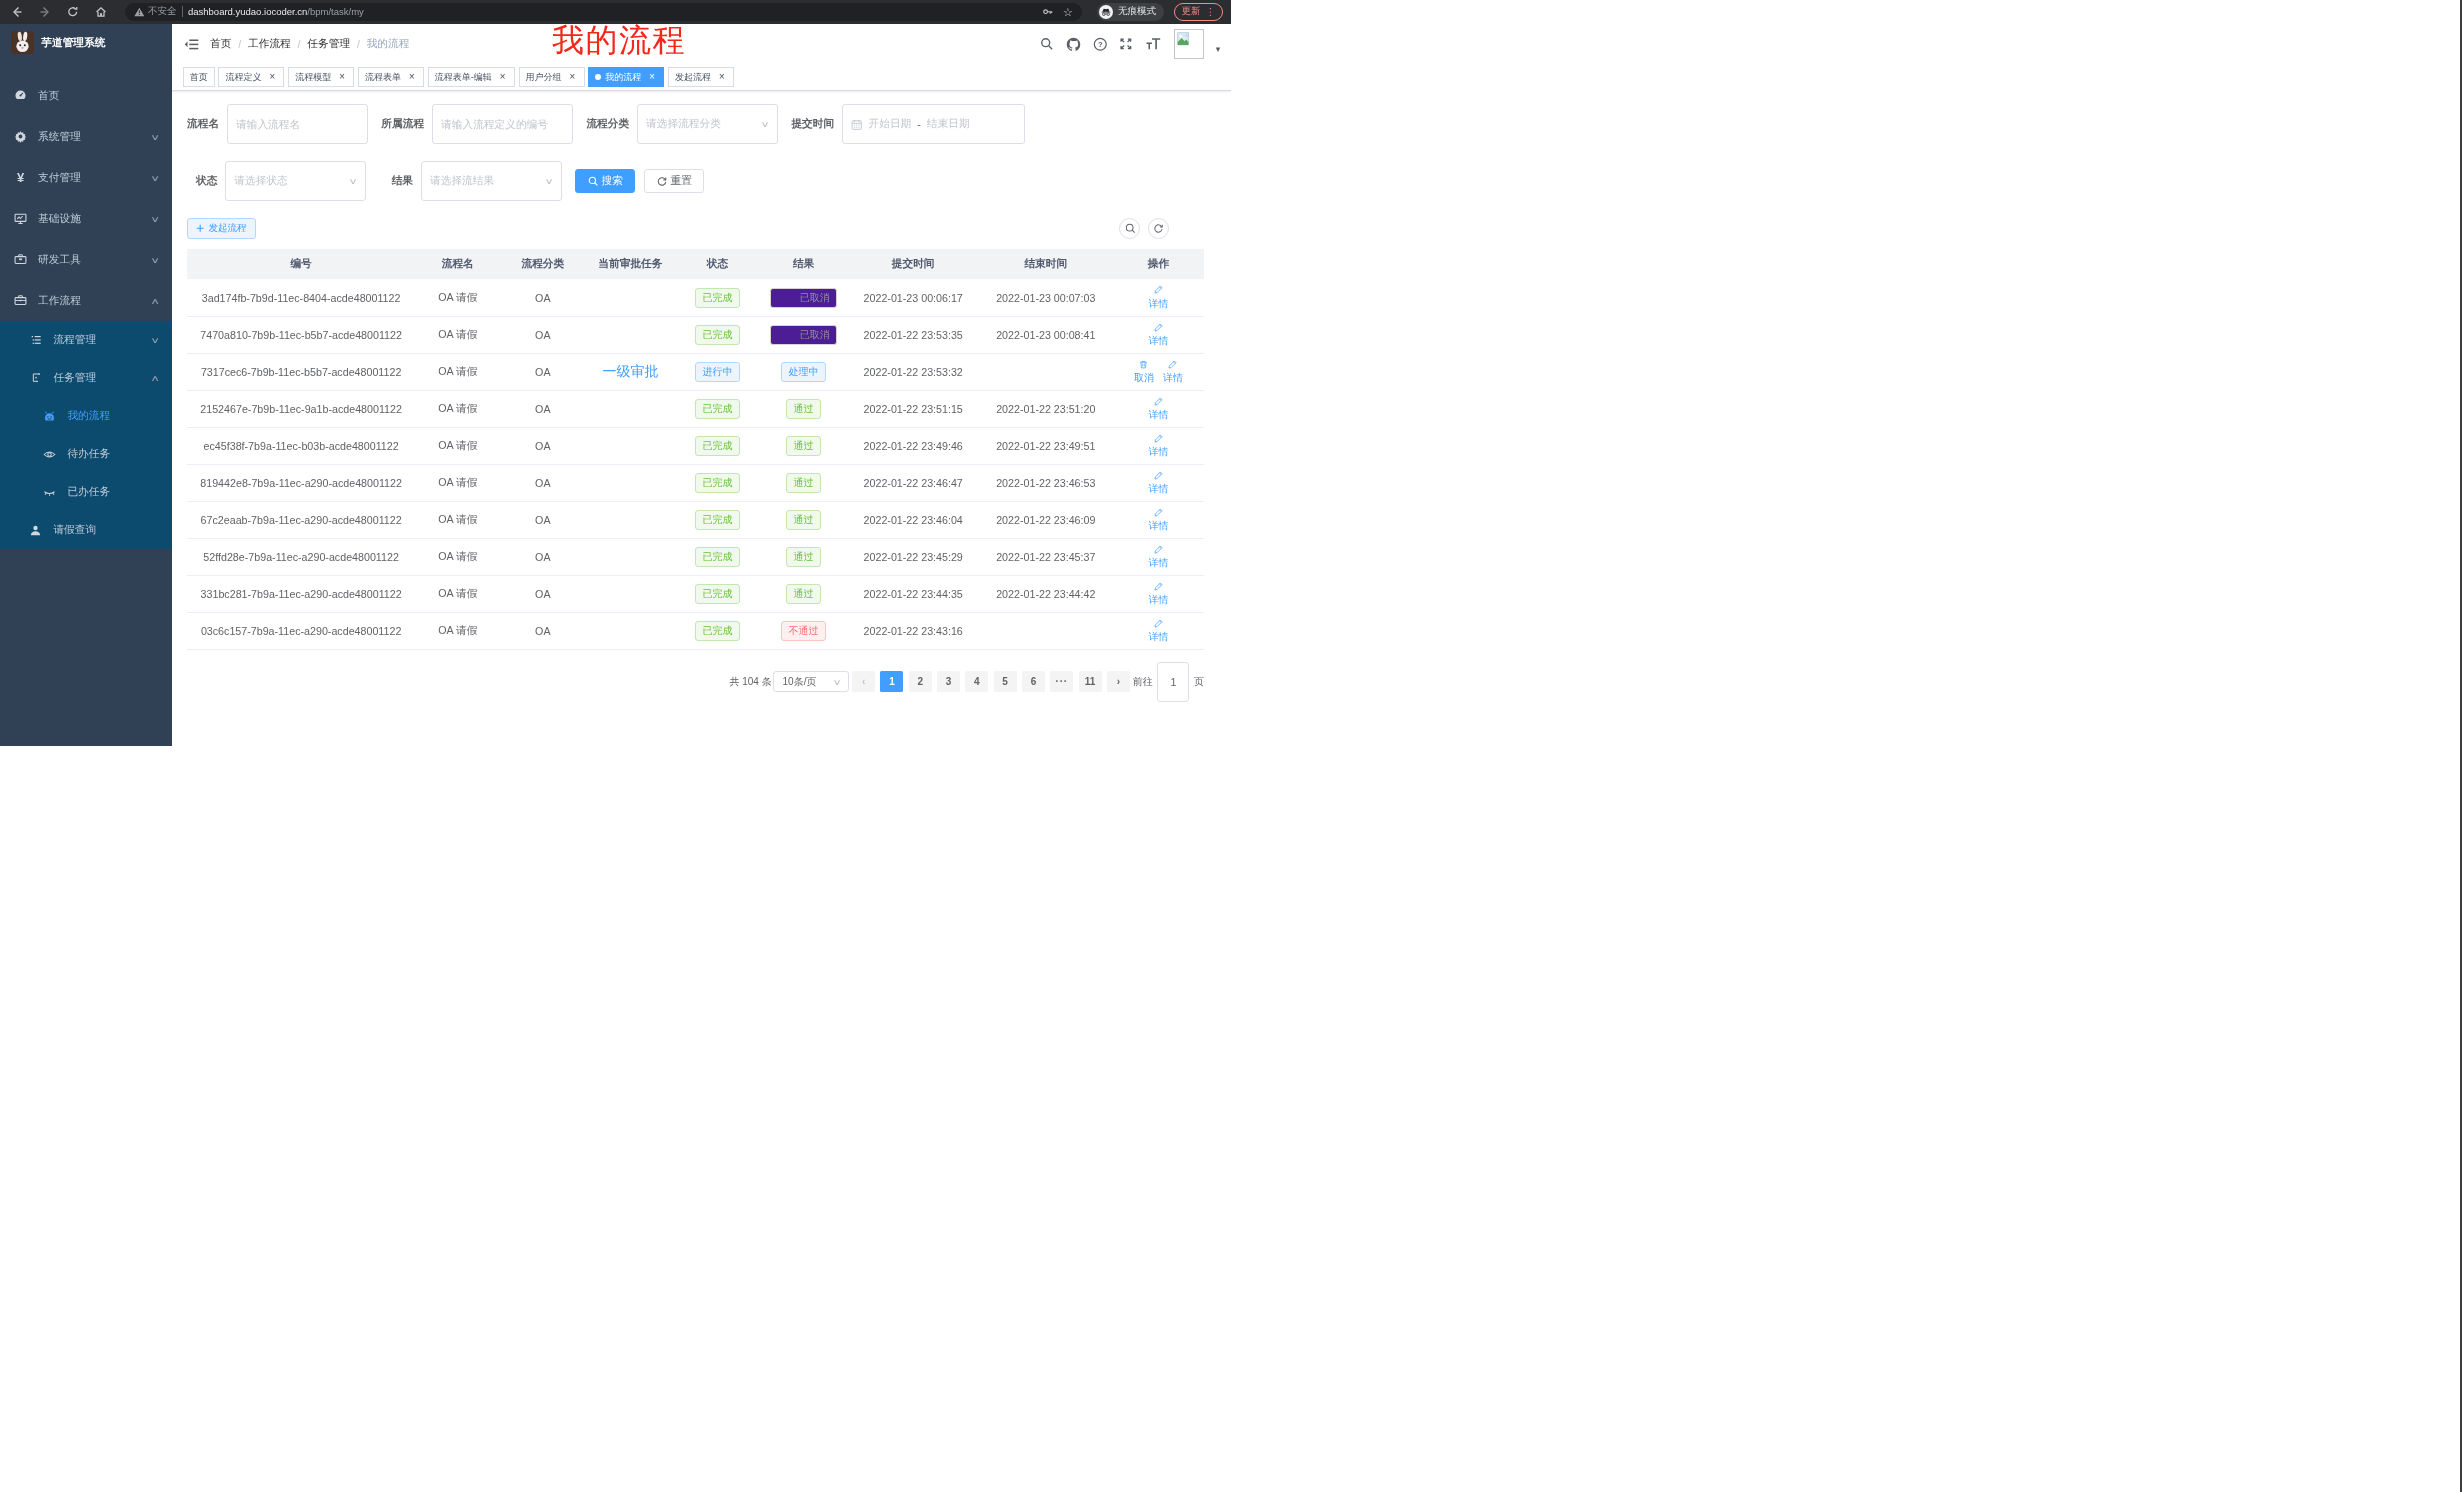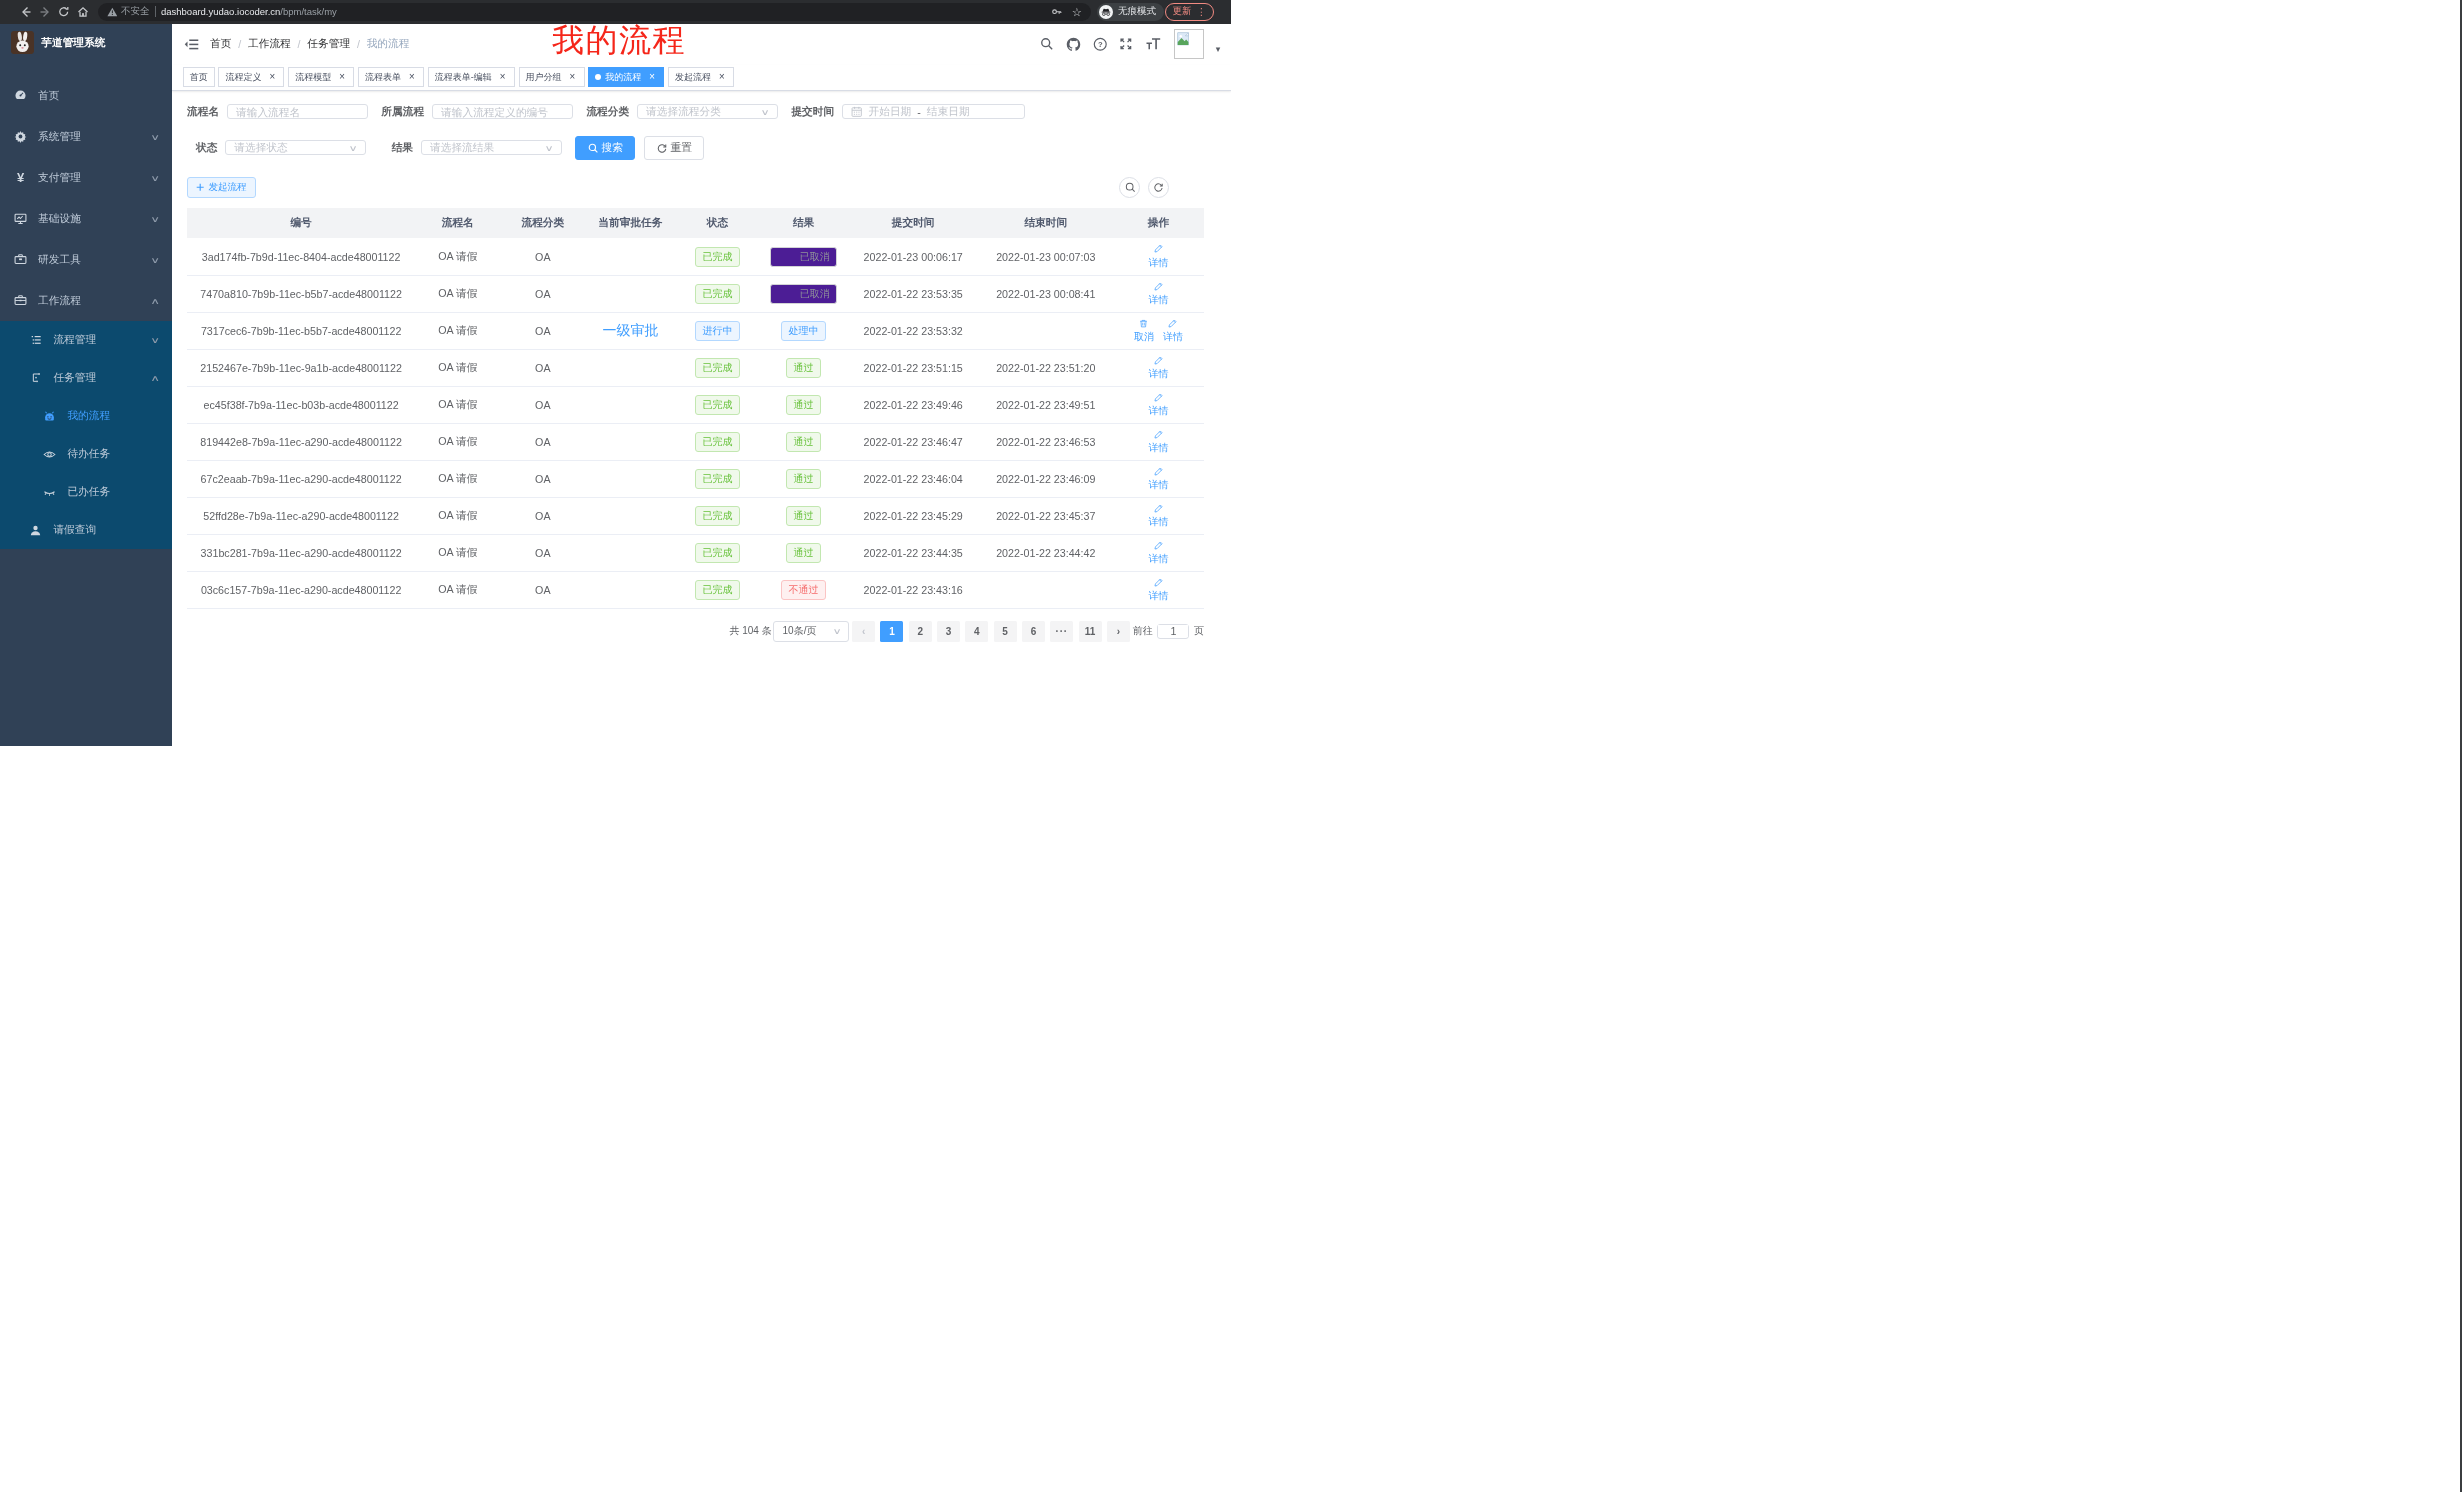--- a/index.html
+++ b/index.html
@@ -1,21 +1,21 @@
 <!DOCTYPE html>
 <html style="font-size:12px"><head>
 <meta charset="utf-8">
 <style>
   * { margin:0; padding:0; box-sizing:border-box; }
   html,body { width:1231px; height:746px; overflow:hidden;
     font-family:"Liberation Sans","DejaVu Sans",sans-serif; background:#fff; }
   svg { display:block; }
 
   
-  .browser-bar { height:23.6px; background:#2b2d30; display:flex; align-items:center; padding:0 17px; gap:1px; }
+  .browser-bar { height:23.6px; background:#2b2d30; display:flex; align-items:center; padding:0 8px; gap:10px; }
   .nav-ic { width:18px; height:18px; display:flex; align-items:center; justify-content:center; color:#c6c8cb; cursor:pointer; flex:none; }
   .addr { flex:1; height:18px; background:#202124; border-radius:9px; display:flex; align-items:center; padding:0 9px; margin:0 4.6px; gap:5.3px; min-width:0; }
   .addr .sec { color:#9aa0a6; font-size:9.5px; display:flex; align-items:center; gap:3.8px; }
   .addr .sep { width:0.8px; height:10.7px; background:#5f6368; }
   .addr .url { font-size:9.5px; color:#e8eaed; white-space:nowrap; }
   .addr .url .path { color:#9aa0a6; }
   .addr .right-ics { margin-left:auto; display:flex; gap:9px; align-items:center; color:#c6c8cb; }
   .incog { height:18px; background:#3c4043; border-radius:9px; color:#e8eaed; font-size:9.5px; display:flex; align-items:center; gap:4.6px; padding:0 7.6px 0 2.3px; flex:none; }
   .incog-ic { width:14.5px; height:14.5px; border-radius:50%; background:#f1f3f4; display:flex; align-items:center; justify-content:center; }
   .update-btn { height:18px; border:0.8px solid #f28b82; border-radius:9px; color:#f28b82; font-size:9.5px; display:flex; align-items:center; gap:5.3px; padding:0 6.8px; flex:none; cursor:pointer; }
@@ -56,21 +56,21 @@
   .tab { display:inline-flex; align-items:center; height:20px; padding:0 6px; border:0.8px solid #d8dce5; background:#fff; color:#495060; font-size:9px; cursor:pointer; white-space:nowrap; }
   .tab.active { background:#409eff; color:#fff; border-color:#409eff; }
   .tab-dot { width:6px; height:6px; border-radius:50%; background:#fff; margin-right:3.8px; }
   .tab-close { margin-left:5.3px; width:10.7px; height:10.7px; line-height:10px; text-align:center; border-radius:50%; font-size:10px; }
 
   
   .app-main { flex:1; padding:13.7px 15px 0 15px; background:#fff; overflow:hidden; }
   .filter-row { display:flex; align-items:center; margin-bottom:16.7px; }
   .f-label { font-size:10.7px; color:#606266; font-weight:700; margin-right:7.6px; white-space:nowrap; }
   .f-item { display:flex; align-items:center; margin-right:13.7px; }
-  .inp { height:15px; border:0.8px solid #dcdfe6; border-radius:3px; background:#fff; display:flex; align-items:center; padding:0 8.4px; font-size:10.7px; color:#c0c4cc; }
+  .inp { height:40px; border:0.8px solid #dcdfe6; border-radius:3px; background:#fff; display:flex; align-items:center; padding:0 8.4px; font-size:10.7px; color:#c0c4cc; }
   .inp input { border:none; outline:none; width:100%; font-size:10.7px; color:#606266; font-family:inherit; }
   .inp input::placeholder { color:#c0c4cc; }
   .w185 { width:141px; }
   .sel { justify-content:space-between; cursor:pointer; }
   .sel .ph { color:#c0c4cc; }
   .sel .sarrow { color:#c0c4cc; font-size:8.4px; transform:scaleX(1.5); }
   .range { width:183px; gap:6px; cursor:pointer; }
   .range .dash { color:#606266; }
   .btn { height:24px; border-radius:3px; font-size:10.7px; display:inline-flex; align-items:center; gap:3.8px; padding:0 11.4px; cursor:pointer; border:0.8px solid #dcdfe6; background:#fff; color:#606266; font-family:inherit; }
   .btn.primary { background:#409eff; border-color:#409eff; color:#fff; }

